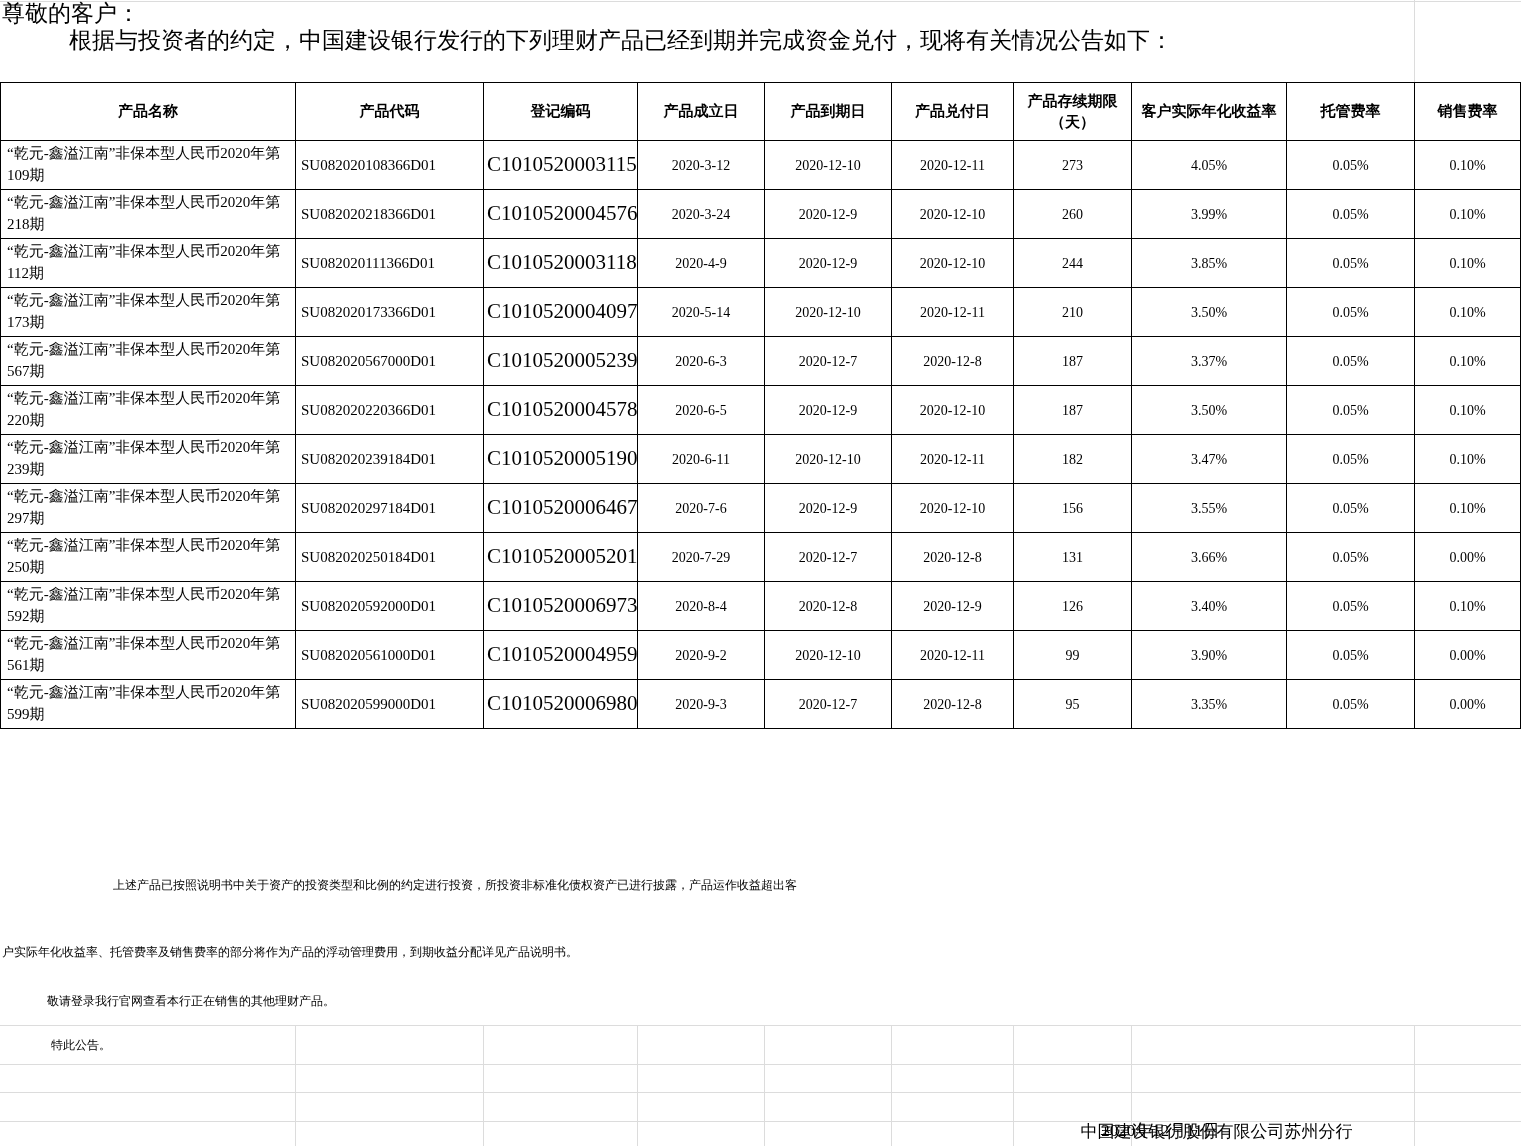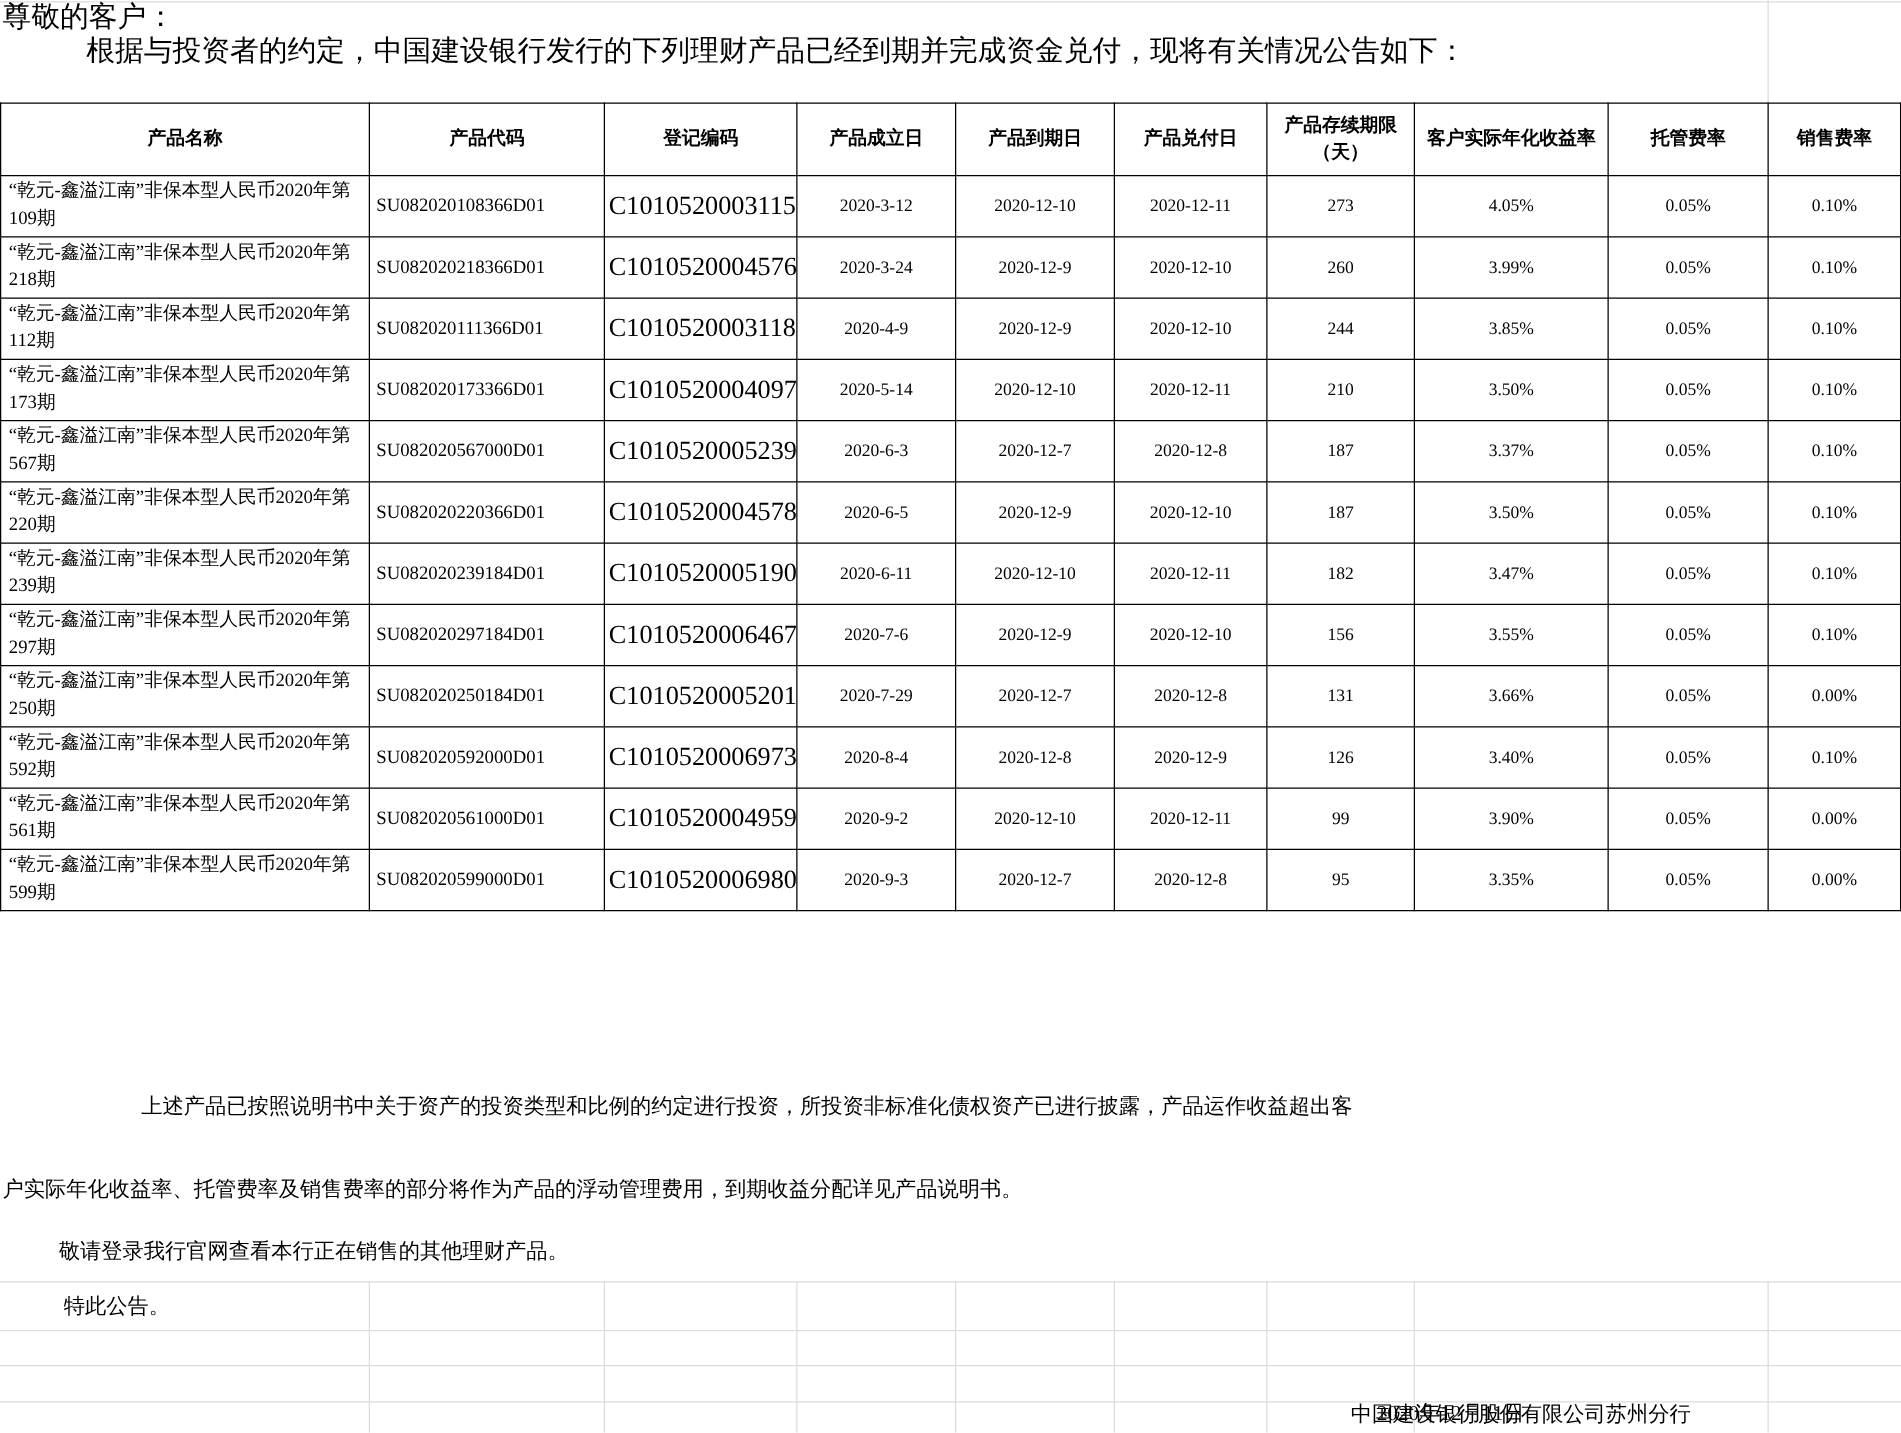--- a/index.html
+++ b/index.html
@@ -31,21 +31,21 @@
     height:53px;padding:2px 4px;line-height:1.35;
   }
   table.products td{
     font-size:14px;height:46px;vertical-align:middle;padding:1px 3px;
     text-align:center;line-height:1.5;
   }
   table.products td.c0{text-align:left;padding-left:6px;font-size:15px;line-height:1.45;}
   table.products td.c1{text-align:left;padding-left:5px;font-size:15px;}
   table.products td.c2{text-align:left;padding-left:3px;font-size:21px;}
 
-  .para{font-size:17px;line-height:20px;white-space:nowrap;font-family:Liberation Serif, serif;}
+  .para{font-size:12px;line-height:20px;white-space:nowrap;font-family:Liberation Serif, serif;}
   .para1{top:875px;left:113px;}
   .para2{top:942px;left:2px;}
   .para3{top:991px;left:47px;}
   .para4{top:1035px;left:37px;margin-left:14px;}
   .signature{top:1120px;left:1013px;width:407px;text-align:center;font-size:17px;}
   .sign-date{top:1119px;left:957px;width:407px;text-align:center;font-size:17px;}
 </style>
 </head>
 <body>
 

